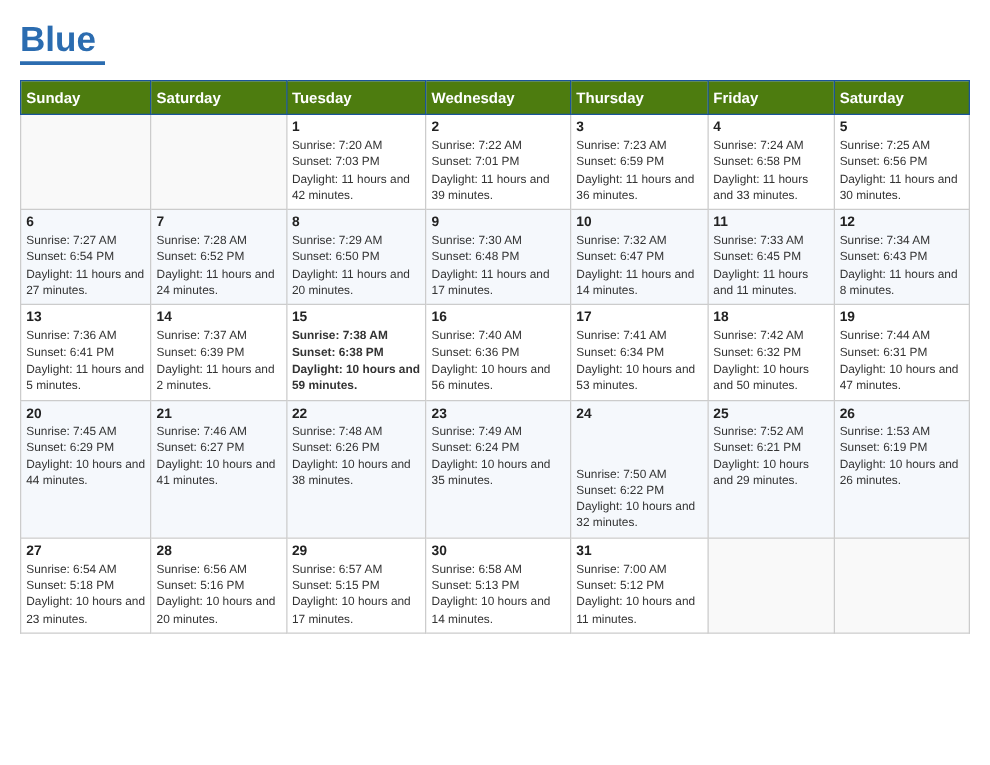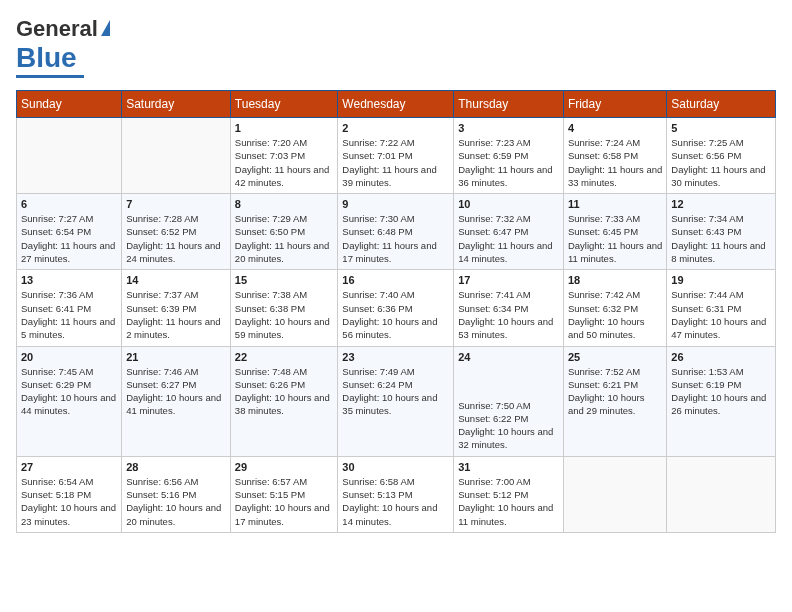--- a/index.html
+++ b/index.html
@@ -31,26 +31,26 @@
       font-size: 16px;
       color: #555;
       margin-top: 2px;
     }
     table {
       width: 100%;
       border-collapse: collapse;
       font-size: 10px;
     }
     thead tr th {
-      background: #c2410c;
+      background: #4d7c0f;
       color: #fff;
       padding: 6px 4px;
       text-align: left;
       font-size: 12px;
-      font-weight: normal;
+      font-weight: bold;
       border: 1px solid #1a5499;
     }
     tbody tr td {
       border: 1px solid #ccc;
       padding: 4px 4px;
       vertical-align: top;
       min-height: 70px;
       font-size: 9.5px;
       color: #222;
       background: #fff;
@@ -66,24 +66,20 @@
       color: #333;
       line-height: 1.4;
     }
     td.empty { background: #f9f9f9; }
   </style>
 </head>
 <body>
 
 <div class="header">
   <div class="logo">
-    <div style="display:flex;align-items:center;">
-      <span style="font-size:22px;font-weight:bold;color:#333;">General</span>
-      <span style="display:inline-block;width:0;height:0;border-left:9px solid transparent;border-bottom:16px solid #2b6cb0;margin-left:3px;margin-bottom:2px;"></span>
-    </div>
     <div style="display:flex;align-items:center;">
       <span style="font-size:28px;font-weight:bold;color:#2b6cb0;margin-right:4px;">Blue</span>
     </div>
     <div style="width:68px;height:3px;background:#2b6cb0;margin-top:1px;"></div>
   </div>
   <div class="title-block">
     <div class="month-title"></div>
     <div class="location"></div>
   </div>
 </div>
@@ -187,21 +183,21 @@
 Daylight: 11 hours and 5 minutes.</div>
         </td>
         <td>
           <span class="day-num">14</span>
           <div class="day-info" style="white-space: pre-line;">Sunrise: 7:37 AM
 Sunset: 6:39 PM
 Daylight: 11 hours and 2 minutes.</div>
         </td>
         <td>
           <span class="day-num">15</span>
-          <div class="day-info" style="white-space: pre-line;">Sunrise: 7:38 AM
+          <div class="day-info" style="white-space: pre-line; font-weight: bold;">Sunrise: 7:38 AM
 Sunset: 6:38 PM
 Daylight: 10 hours and 59 minutes.</div>
         </td>
         <td>
           <span class="day-num">16</span>
           <div class="day-info" style="white-space: pre-line;">Sunrise: 7:40 AM
 Sunset: 6:36 PM
 Daylight: 10 hours and 56 minutes.</div>
         </td>
         <td>

